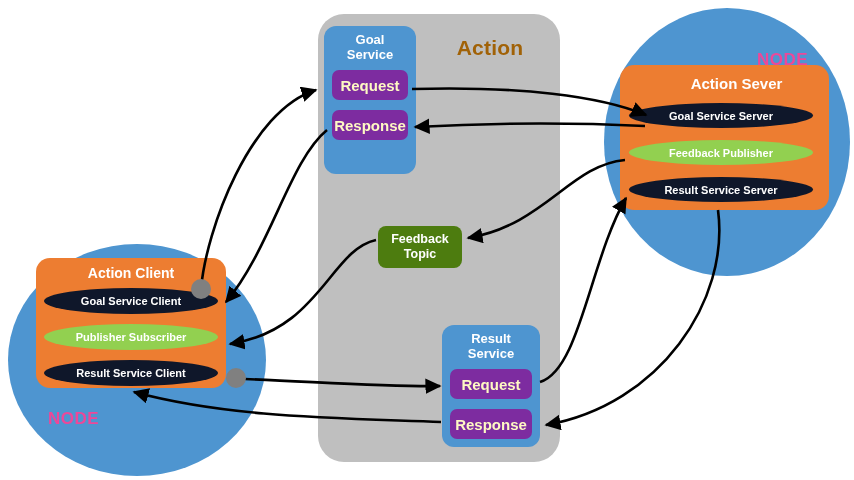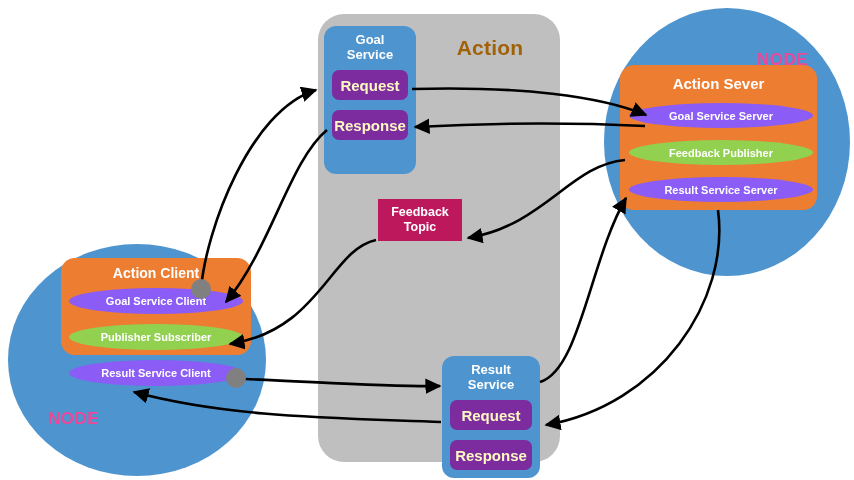--- a/index.html
+++ b/index.html
@@ -25,55 +25,55 @@
 
   .node-label{
     position:absolute;color:#ec4899;font-weight:bold;font-size:17px;
     letter-spacing:.5px;
   }
   #node-client-label{left:48px;top:409px;}
   #node-server-label{left:757px;top:50px;}
 
   
   .orange-box{position:absolute;background:#ED7D31;border-radius:14px;}
-  #client-box{left:36px;top:258px;width:190px;height:97px;margin-left:25px;}
-  #server-box{left:620px;top:65px;width:197px;height:145px;}
+  #client-box{left:36px;top:258px;width:190px;height:130px;}
+  #server-box{left:620px;top:65px;width:197px;height:145px;padding-left:12px;}
 
   .orange-title{
     position:absolute;width:100%;text-align:center;color:#ffffff;
     font-weight:bold;font-size:14px;
   }
 
   
   .pill{
     position:absolute;border-radius:50%;
     display:flex;align-items:center;justify-content:center;
     color:#ffffff;font-weight:bold;font-size:11px;white-space:nowrap;
   }
-  .pill.yellow{background:#8b5cf6;}
+  .pill.yellow{background:#0f172a;}
   .pill.green{background:#92D050;}
 
   
   .svc-box{position:absolute;background:#4E95D0;border-radius:12px;}
   #goal-service{left:324px;top:26px;width:92px;height:148px;}
-  #result-service{left:442px;top:325px;width:98px;height:122px;margin-top:31px;}
+  #result-service{left:442px;top:325px;width:98px;height:122px;}
   .svc-title{
     position:absolute;width:100%;text-align:center;color:#ffffff;
     font-weight:bold;font-size:13px;line-height:15px;top:6px;
   }
   .rr{
     position:absolute;background:#7D2CA0;border-radius:7px;
     display:flex;align-items:center;justify-content:center;
     color:#fef9c3;font-weight:bold;font-size:15px;
   }
 
   
   #feedback-topic{
-    position:absolute;left:378px;top:199px;width:84px;height:42px;
-    background:#be185d;border-radius:0;
+    position:absolute;left:378px;top:226px;width:84px;height:42px;
+    background:#4d7c0f;border-radius:8px;
     display:flex;flex-direction:column;align-items:center;
     justify-content:center;color:#ffffff;font-weight:bold;font-size:12.5px;
     line-height:15px;
   }
 
   
   #arrows{position:absolute;left:0;top:0;width:854px;height:480px;
           pointer-events:none;}
   .edge{fill:none;stroke:#000000;stroke-width:2.6;}
   .dot{fill:#808080;}

